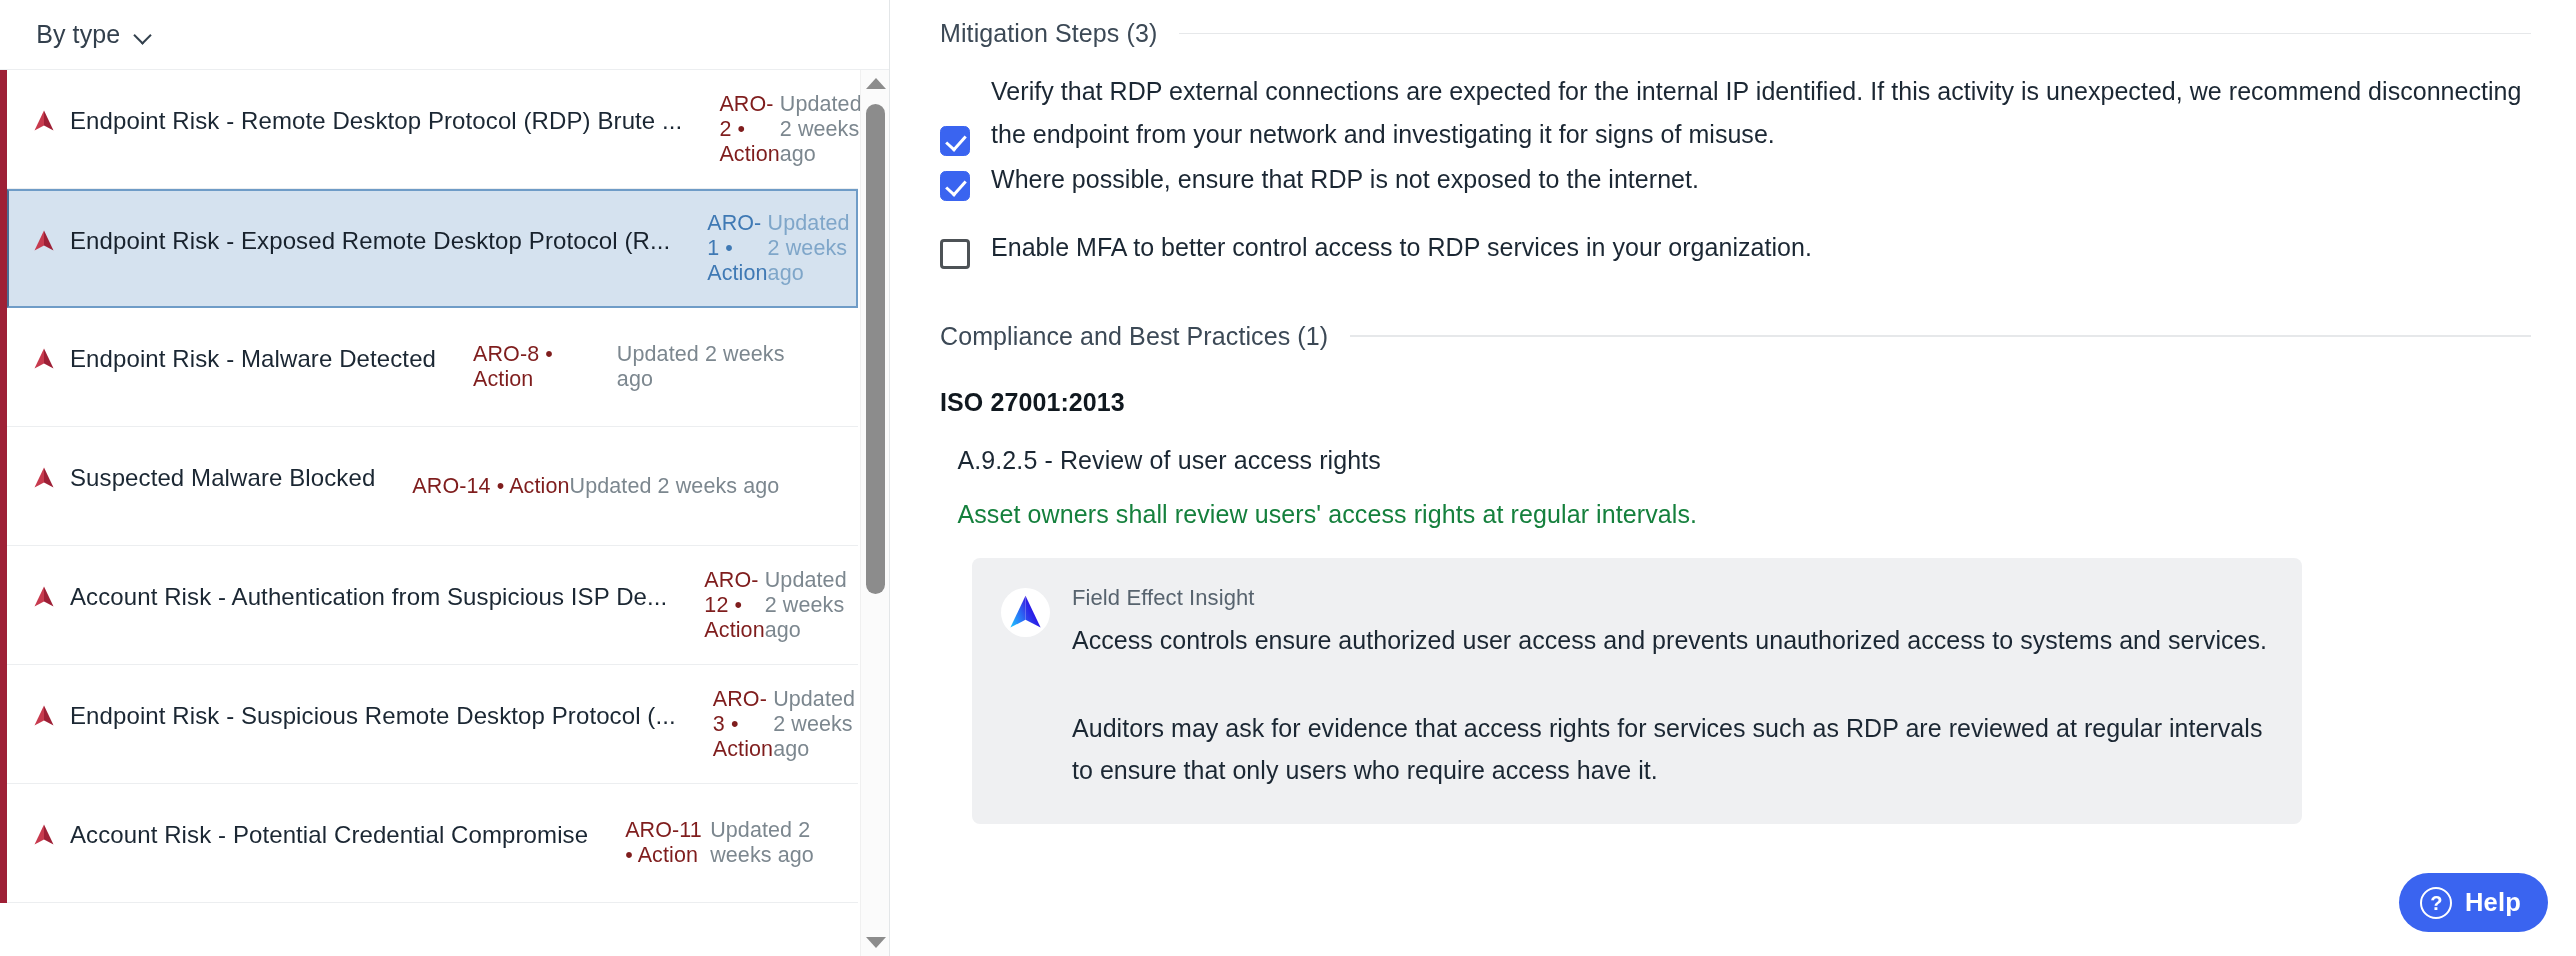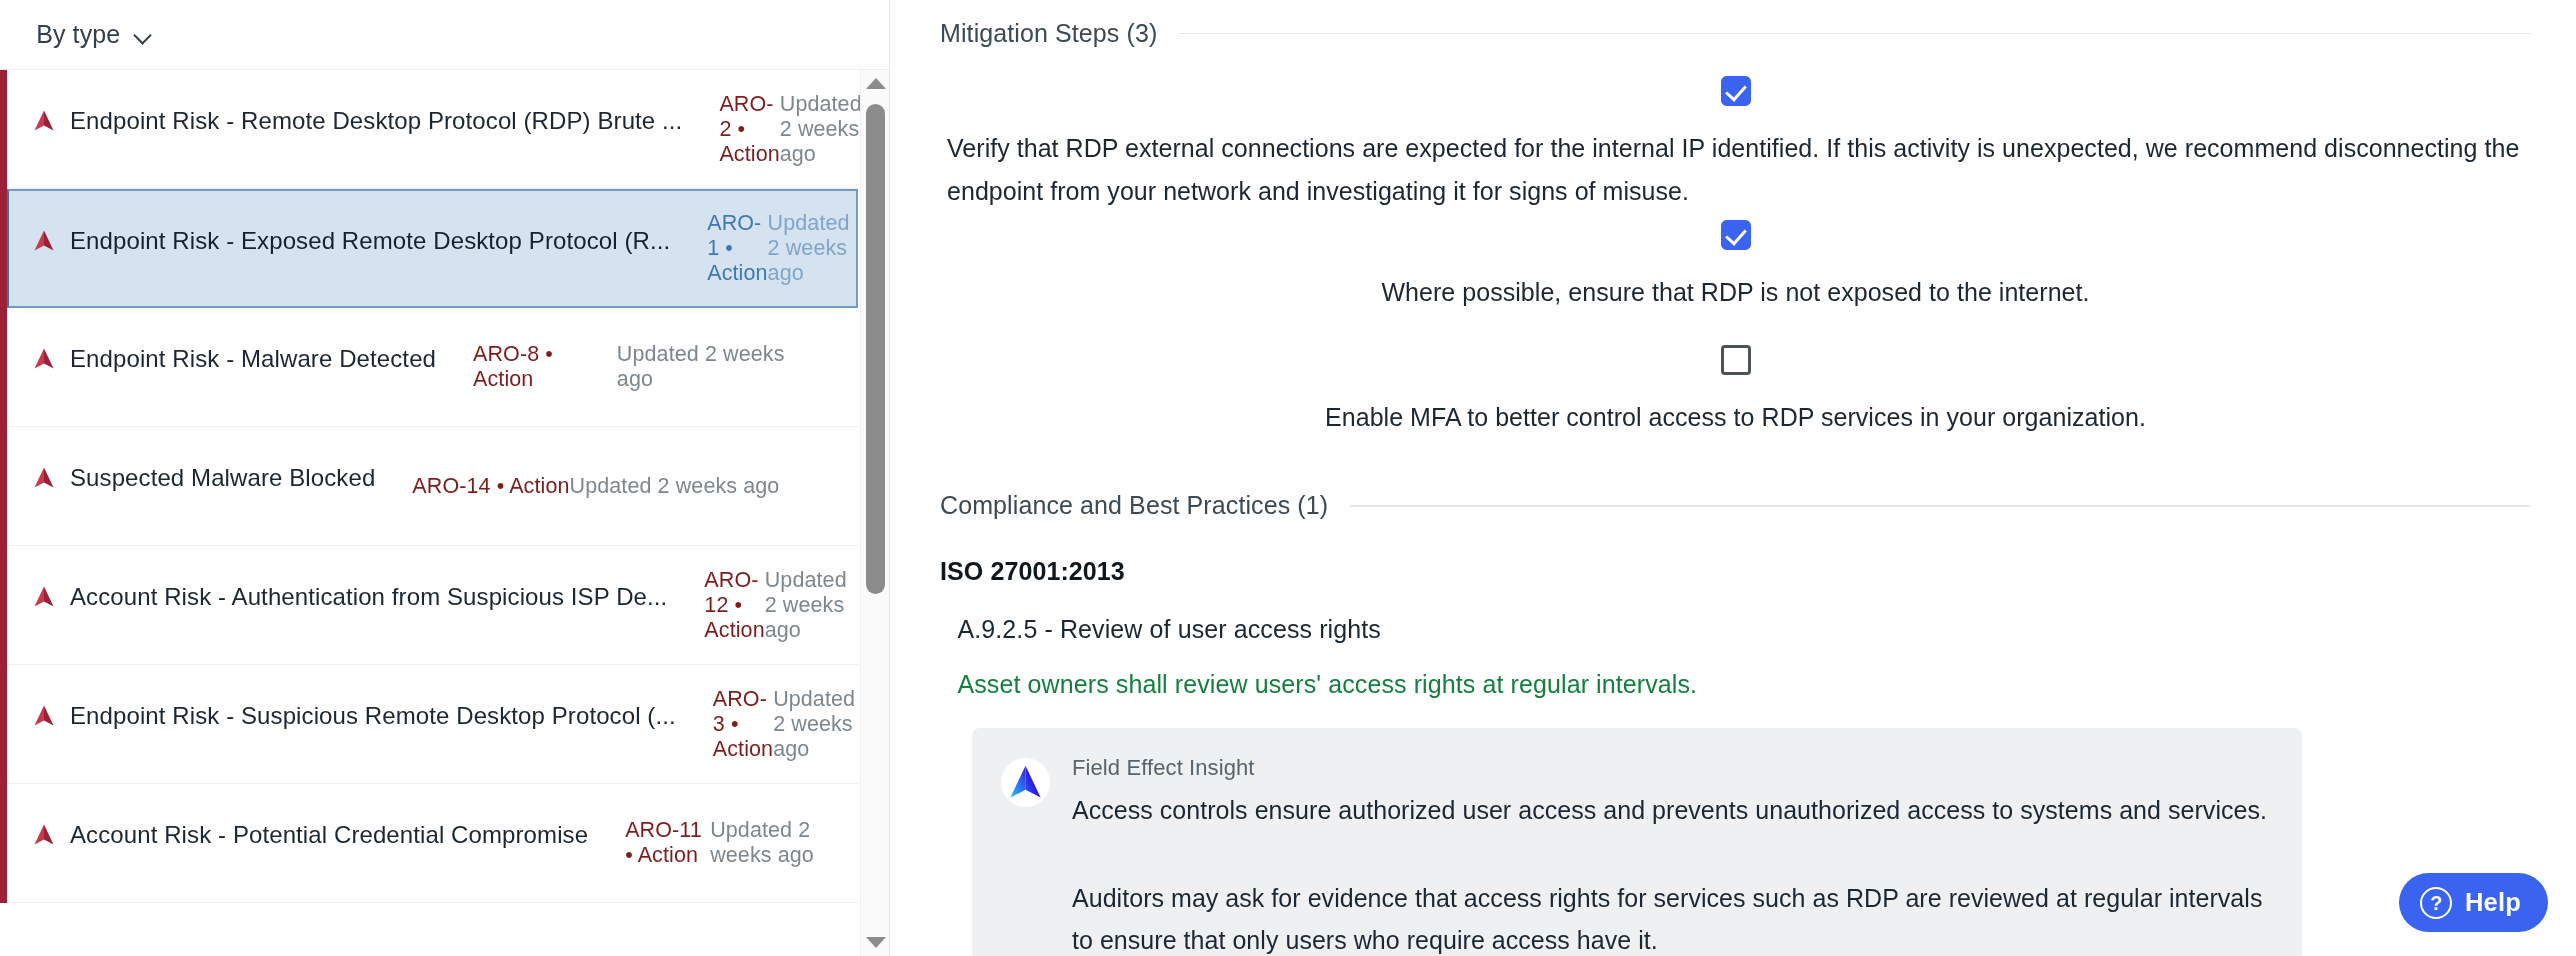--- a/index.html
+++ b/index.html
@@ -196,24 +196,23 @@
   .section-head .rule {
     flex: 1 1 auto;
     height: 1.6px;
     background: #e6e8ea;
   }
 
   
   .mit-list { list-style: none; }
   .mit-item {
     display: flex;
-    align-items: center;
+    align-items: flex-end;
     gap: 21px;
     margin-bottom: 1.6px;
-    flex-direction: column;
   }
   .mit-item.spaced { margin-top: 25.5px; }
   .cbox {
     flex: 0 0 30px;
     width: 30px; height: 30px;
     margin-top: 5.6px;
     border-radius: 5.6px;
     position: relative;
     cursor: pointer;
   }

